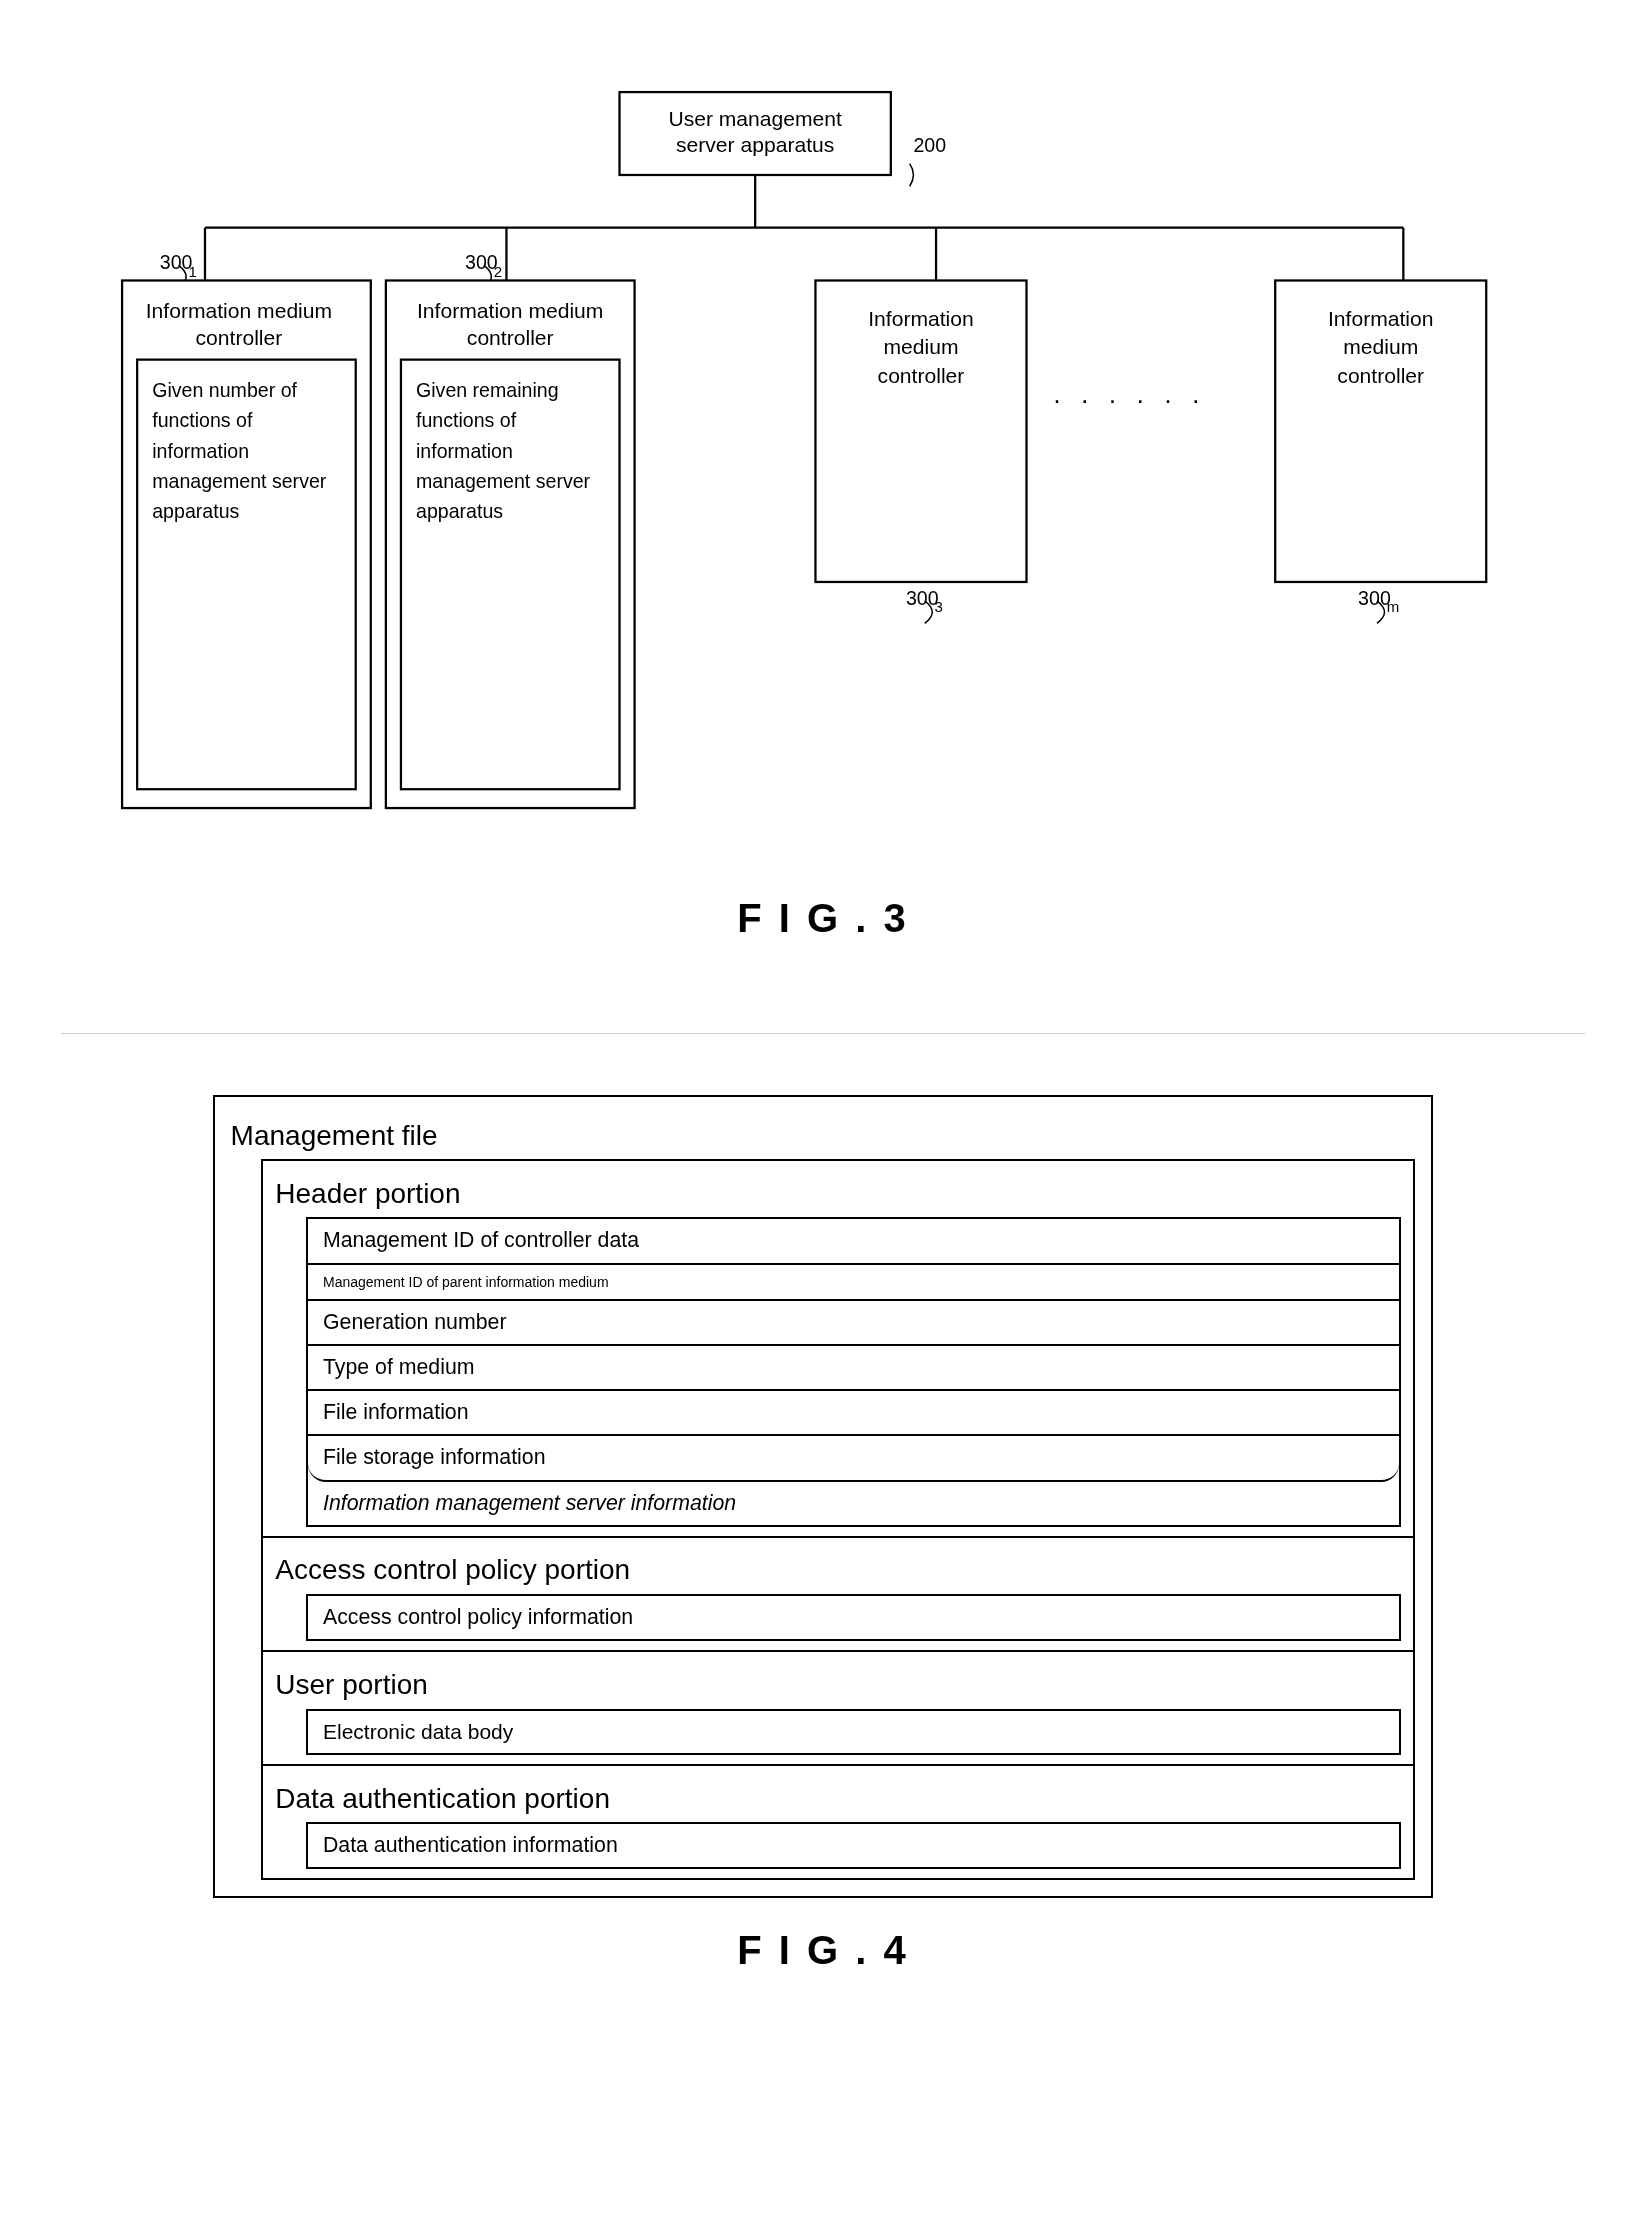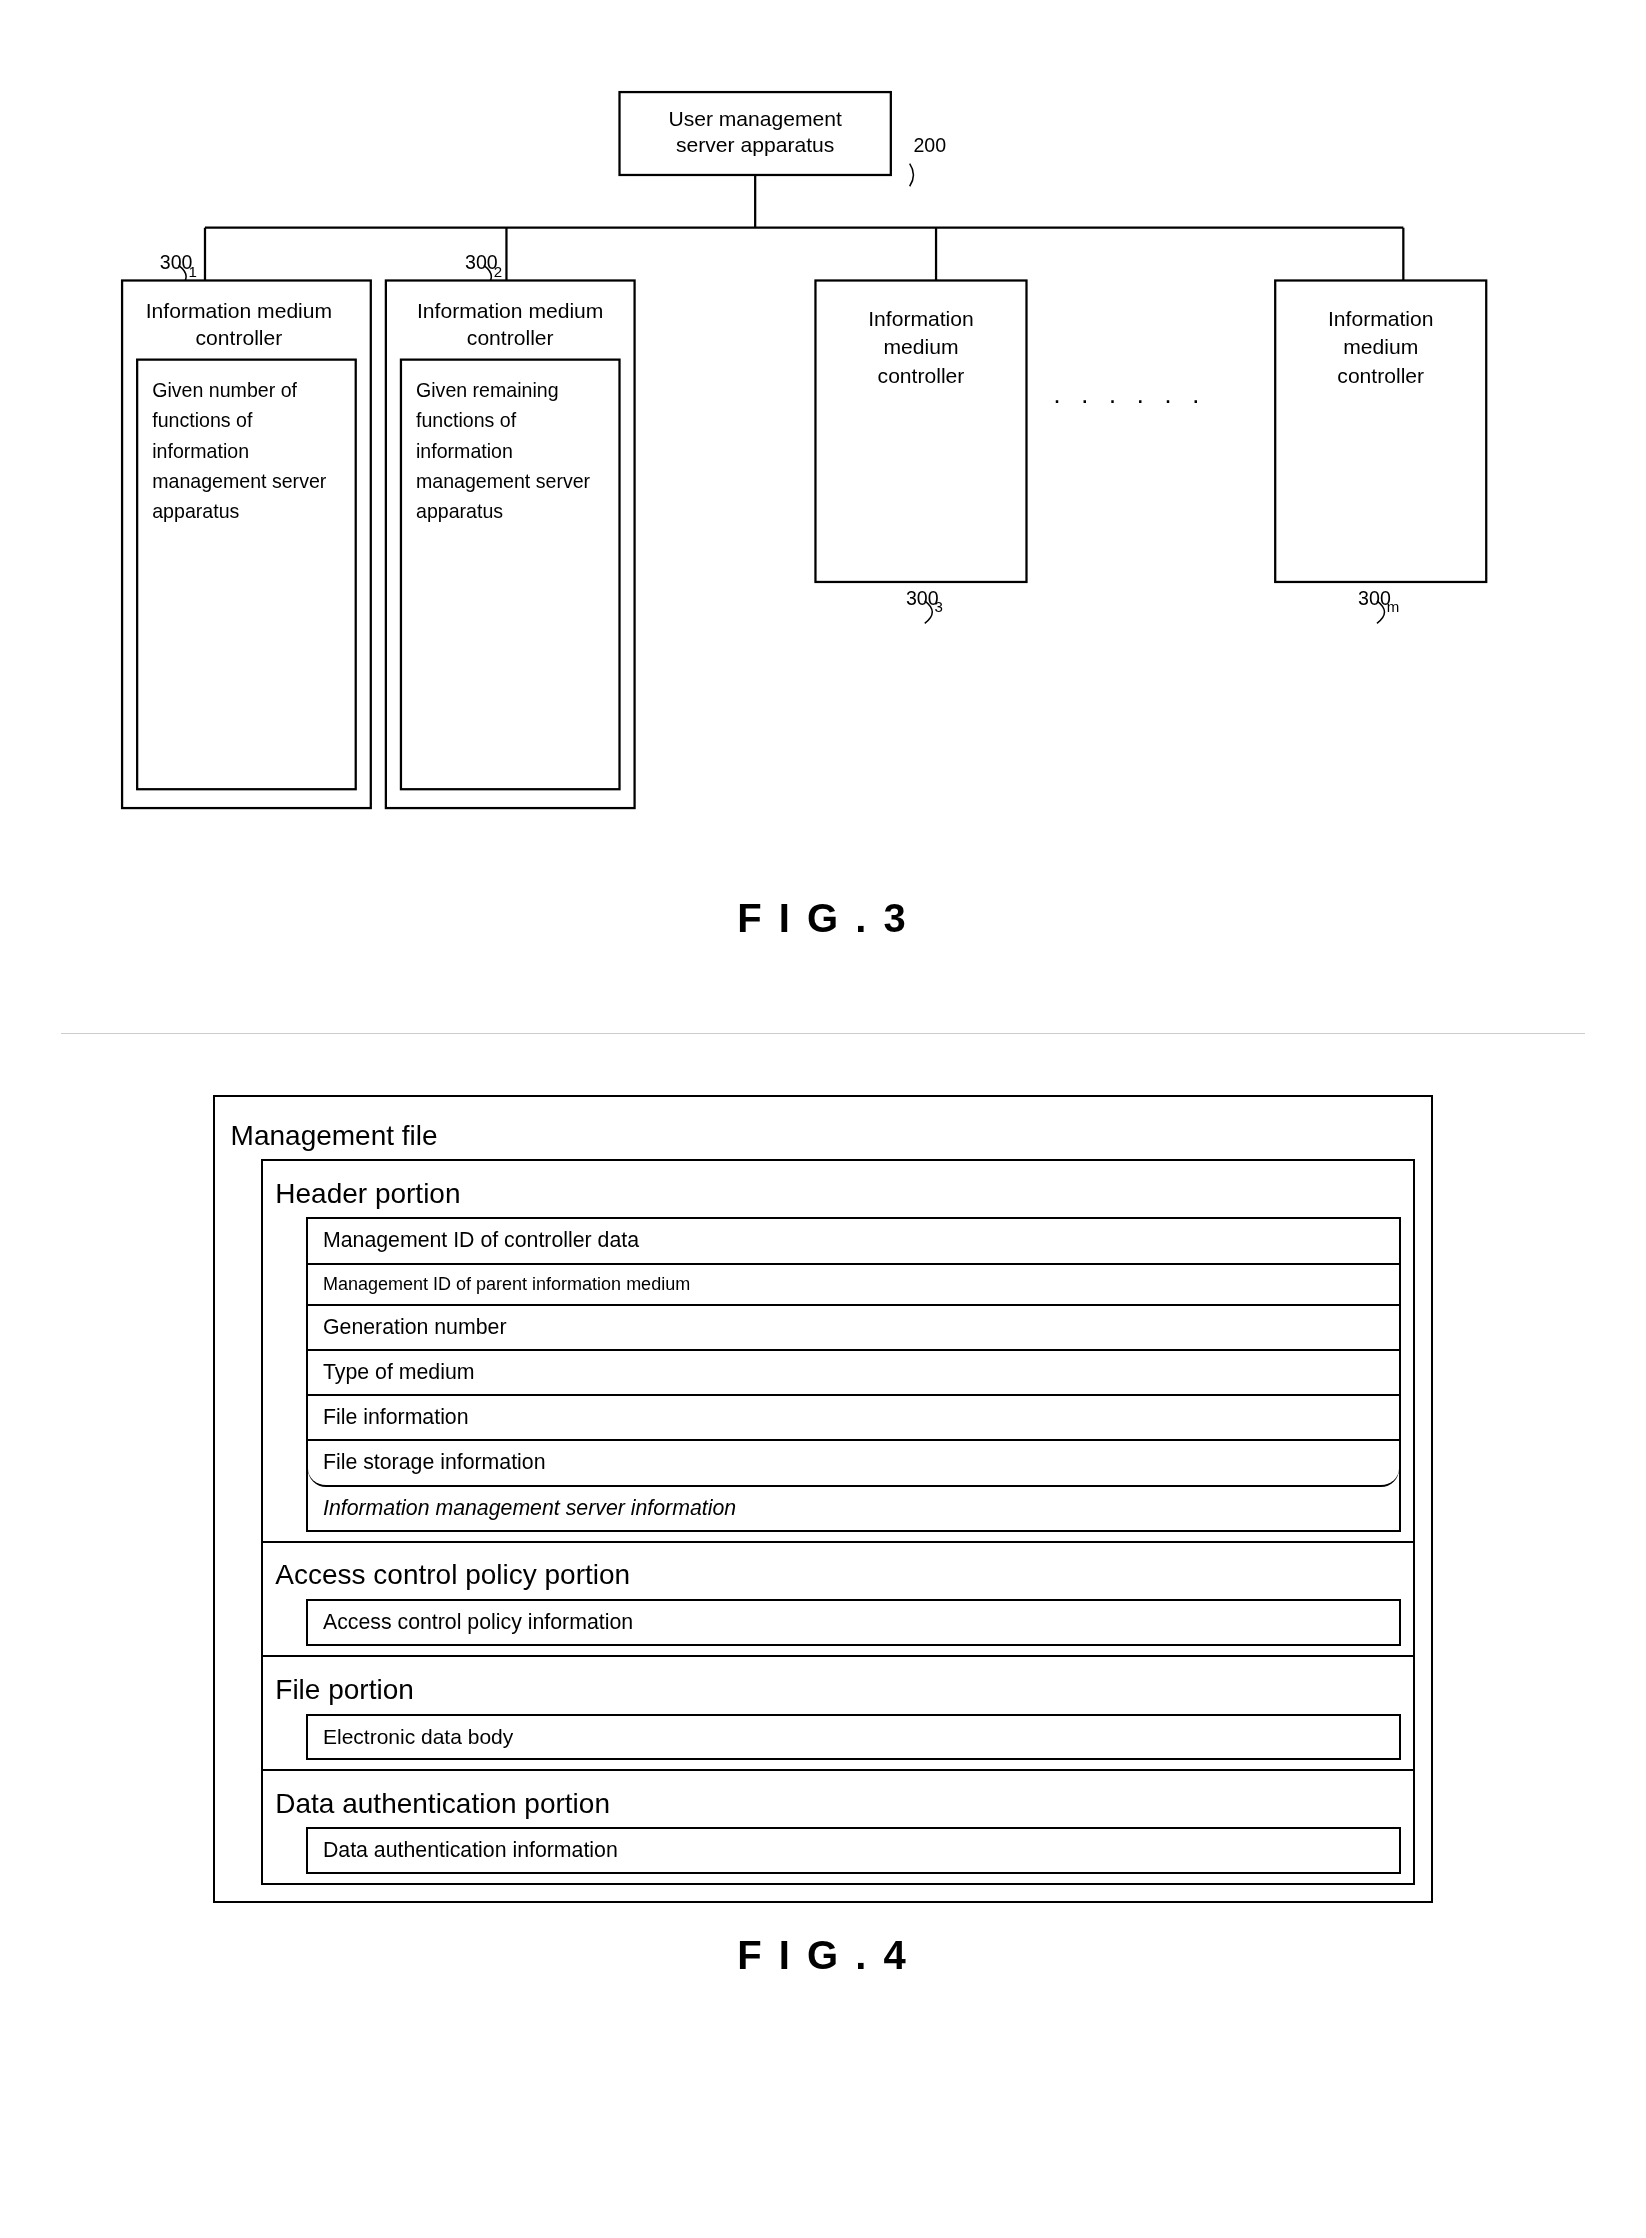--- a/index.html
+++ b/index.html
@@ -165,36 +165,36 @@
 
   <div class="mgmt-file-outer">
 
     <div class="section-label">Management file</div>
 
     <div style="border: 2.3px solid #000; margin: 0 0 0 30.5px; padding: 9.1px 12.2px 0 12.2px;">
       <div class="section-label">Header portion</div>
 
       <div style="border: 2.3px solid #000; margin: 0 0 9.1px 30.5px;">
         <div class="header-row" style="border-bottom: 2.3px solid #000; padding: 9.1px 15.2px; font-size: 21.3px;">Management ID of controller data</div>
-        <div class="header-row" style="border-bottom: 2.3px solid #000; padding: 9.1px 15.2px; font-size: 18px;">Management ID of parent information medium</div>
+        <div class="header-row" style="border-bottom: 2.3px solid #000; padding: 9.1px 15.2px; font-size: 14px;">Management ID of parent information medium</div>
         <div class="header-row" style="border-bottom: 2.3px solid #000; padding: 9.1px 15.2px; font-size: 21.3px;">Generation number</div>
         <div class="header-row" style="border-bottom: 2.3px solid #000; padding: 9.1px 15.2px; font-size: 21.3px;">Type of medium</div>
         <div class="header-row" style="border-bottom: 2.3px solid #000; padding: 9.1px 15.2px; font-size: 21.3px;">File information</div>
         <div class="header-row" style="border-bottom: 2.3px solid #000; padding: 9.1px 15.2px; font-size: 21.3px; border-radius: 18px;">File storage information</div>
         <div class="header-row" style="padding: 9.1px 15.2px; font-size: 21.3px;">Information management server information</div>
       </div>
     </div>
 
     <div style="border: 2.3px solid #000; margin: 0 0 0 30.5px; padding: 9.1px 12.2px 0 12.2px; border-top: none;">
       <div class="section-label">Access control policy portion</div>
       <div style="border: 2.3px solid #000; margin: 0 0 9.1px 30.5px; padding: 9.1px 15.2px; font-size: 21.3px;">Access control policy information</div>
     </div>
 
     <div style="border: 2.3px solid #000; margin: 0 0 0 30.5px; padding: 9.1px 12.2px 0 12.2px; border-top: none;">
-      <div class="section-label">File portion</div>
+      <div class="section-label">User portion</div>
       <div style="border: 2.3px solid #000; margin: 0 0 9.1px 30.5px; padding: 9.1px 15.2px; font-size: 21px;">Electronic data body</div>
     </div>
 
     <div style="border: 2.3px solid #000; margin: 0 0 0 30.5px; padding: 9.1px 12.2px 0 12.2px; border-top: none;">
       <div class="section-label">Data authentication portion</div>
       <div style="border: 2.3px solid #000; margin: 0 0 9.1px 30.5px; padding: 9.1px 15.2px; font-size: 21.3px;">Data authentication information</div>
     </div>
 
   </div>
 

